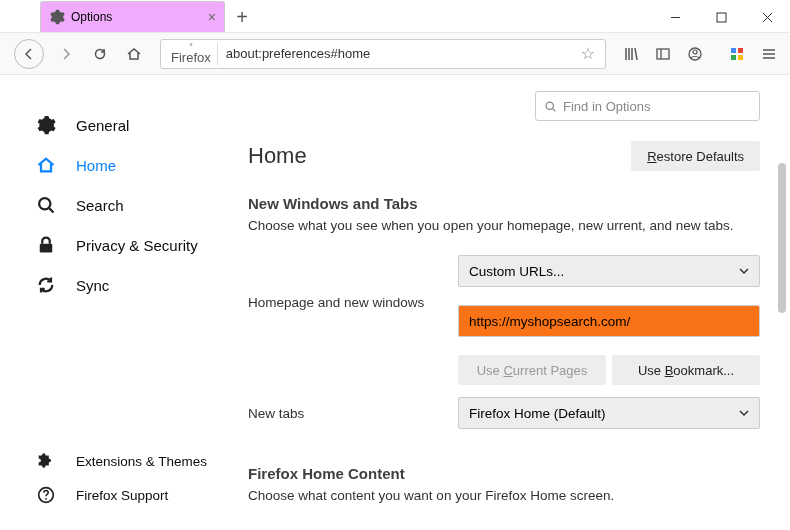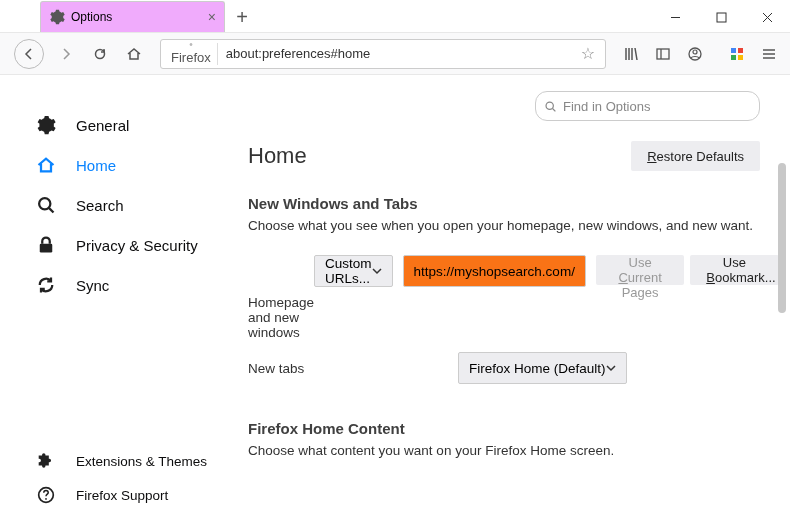--- a/index.html
+++ b/index.html
@@ -30,33 +30,33 @@
 .content { display: flex; height: calc(530px - 33px - 42px); position: relative; }
 .sidebar { width: 220px; padding: 30px 0 0 36px; display: flex; flex-direction: column; }
 .nav-item { display: flex; align-items: center; height: 40px; font-size: 15px; color: #0c0c0d; cursor: pointer; gap: 20px; }
 .nav-item.active { color: #0a84ff; }
 .nav-item .nicon { width: 20px; height: 20px; display: flex; align-items: center; justify-content: center; }
 .sidebar-bottom { margin-top: auto; padding-bottom: 18px; }
 .sidebar-bottom .nav-item { height: 34px; font-size: 13.5px; }
 
 .main { flex: 1; padding: 16px 30px 0 28px; position: relative; overflow: hidden; }
 .search-row { display: flex; justify-content: flex-end; margin-bottom: 20px; }
-.search-box { width: 225px; height: 30px; border: 1px solid #ccc; border-radius: 12px; display: flex; align-items: center; padding: 0 8px; color: #888; font-size: 13px; gap: 6px; }
+.search-box { width: 225px; height: 30px; border: 1px solid #ccc; border-radius: 3px; display: flex; align-items: center; padding: 0 8px; color: #888; font-size: 13px; gap: 6px; }
 
 .heading-row { display: flex; align-items: center; justify-content: space-between; margin-bottom: 24px; }
 .h1 { font-size: 22px; font-weight: 300; color: #333; }
 .btn { background: #ededf0; border: none; height: 30px; padding: 0 16px; font-size: 13px; cursor: pointer; border-radius: 2px; color: #222;}
 .btn.disabled { color: #999; }
 
 .section-title { font-size: 15px; font-weight: 600; margin-bottom: 6px; color: #404040;}
 .section-desc { font-size: 13.5px; color: #333; margin-bottom: 22px; }
 
 .form-row { display: flex; align-items: center; margin-bottom: 8px; }
 .form-label { width: 210px; font-size: 13.5px; color: #333; }
-.controls { flex: 1; display: flex; gap: 10px; }
+.controls { flex: 1; display: flex; flex-direction: column; gap: 18px; }
 .select { height: 32px; border: 1px solid #ccc; background: #ededf0; border-radius: 2px; padding: 0 10px; display: flex; align-items: center; justify-content: space-between; font-size: 13.5px; cursor: pointer; }
 .select .chev { color: #555; }
 .input { height: 32px; border: 1px solid #ccc; border-radius: 2px; padding: 0 10px; font-size: 13.5px; background: #f97316; display: flex; align-items: center; }
 .btn-row { display: flex; gap: 6px; justify-content: flex-end; }
 .btn-row .btn { flex: 1; min-width: 0;}
 
 .scrollbar { position: absolute; right: 4px; top: 88px; width: 8px; height: 150px; background: #c8c8c8; border-radius: 4px; }
 
 
 </style>
@@ -239,21 +239,21 @@
         <span>Find in Options</span>
       </div>
     </div>
 
     <div class="heading-row">
       <div class="h1">Home</div>
       <button class="btn"><span style="text-decoration:underline">R</span>estore Defaults</button>
     </div>
 
     <div class="section-title">New Windows and Tabs</div>
-    <div class="section-desc">Choose what you see when you open your homepage, new windows, and new want.</div>
+    <div class="section-desc">Choose what you see when you open your homepage, new urrent, and new tabs.</div>
 
     <div class="form-row" style="align-items:flex-start">
       <div class="form-label" style="padding-top:40px">Homepage and new windows</div>
       <div class="controls">
         <div class="select">
           <span>Custom URLs...</span>
           <span class="chev"><svg width="10" height="10" viewBox="0 0 10 10">
                 <path d="M1 3l4 4 4-4" fill="none" stroke="#333" stroke-width="1.5"></path>
               </svg></span>
         </div>

